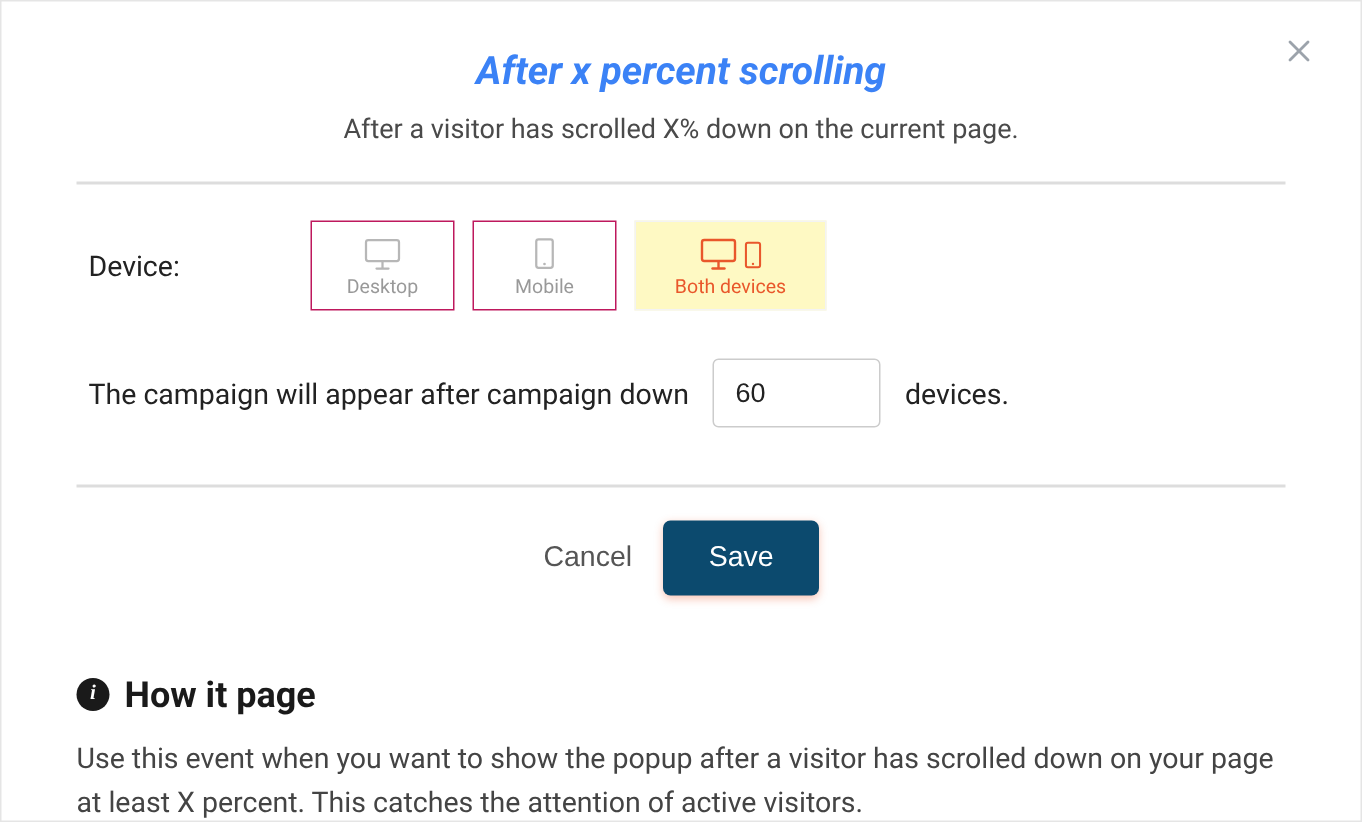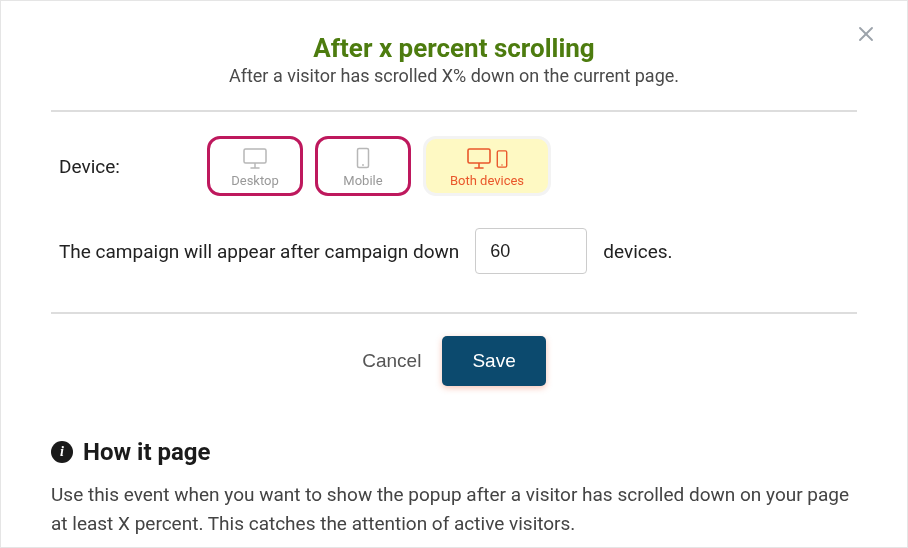--- a/index.html
+++ b/index.html
@@ -26,22 +26,23 @@
     }
     .close-btn svg { width: 18px; height: 18px; }
     .header {
       text-align: center;
       padding-top: 32px;
       padding-bottom: 24px;
     }
     .header h1 {
       font-size: 26px;
       font-weight: 700;
-      color: #4d7c0f;
-      margin-bottom: 2px;
+      color: #3b82f6;
+      margin-bottom: 13px;
+      font-style: italic;
     }
     .header p {
       font-size: 18px;
       color: #4a4a4a;
     }
     .divider {
       border: none;
       border-top: 2px solid #ddd;
       margin: 0;
     }
@@ -55,22 +56,22 @@
       color: #222;
       width: 148px;
     }
     .device-options {
       display: flex;
       gap: 12px;
     }
     .device-card {
       width: 96px;
       height: 60px;
-      border: 3px solid #be185d;
-      border-radius: 13px;
+      border: 1px solid #be185d;
+      border-radius: 0;
       display: flex;
       flex-direction: column;
       align-items: center;
       justify-content: center;
       cursor: pointer;
       background: #fff;
     }
     .device-card.both {
       width: 128px;
       background: #fef9c3;

